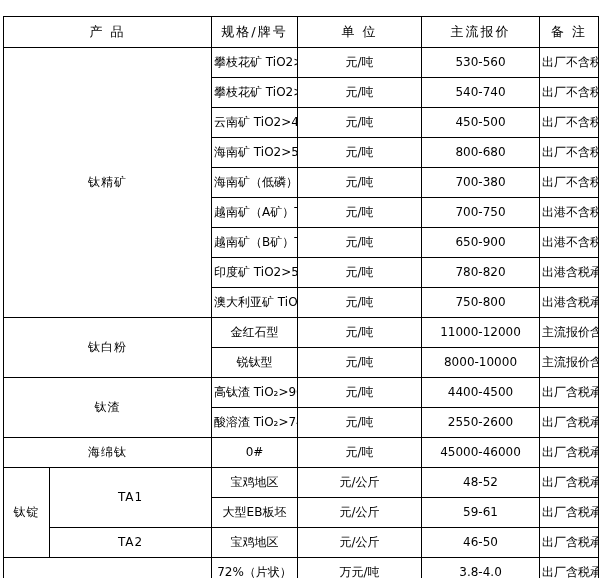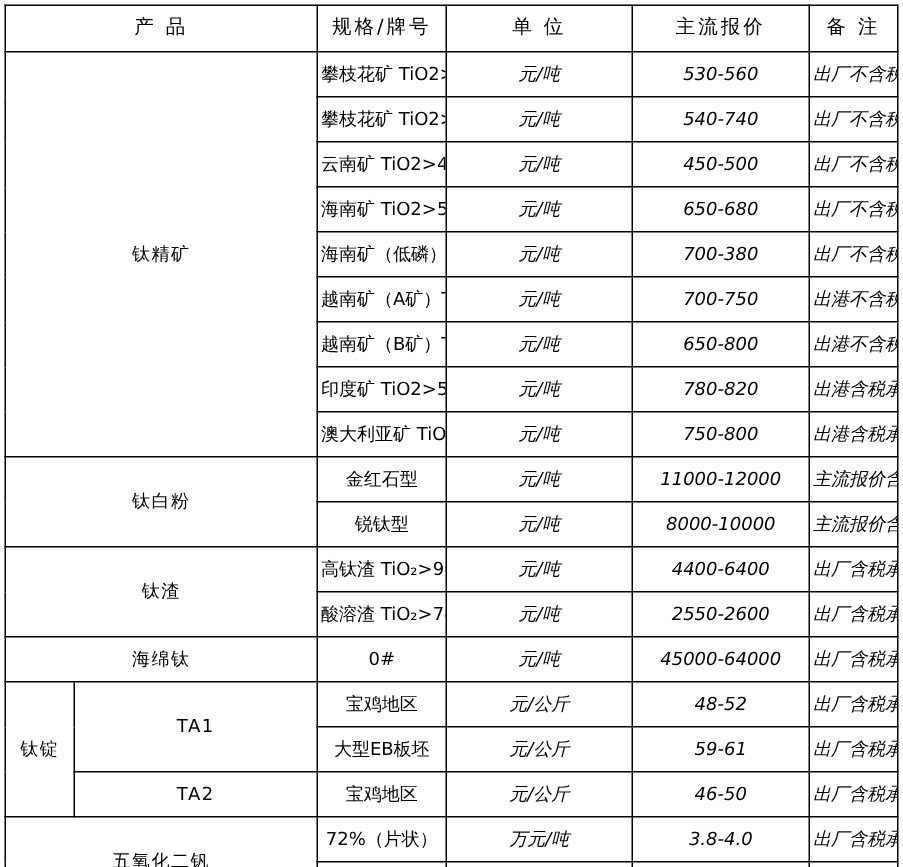--- a/index.html
+++ b/index.html
@@ -10,21 +10,21 @@
   body {
     font-family: "DejaVu Sans", "Liberation Sans", sans-serif;
     width: 602px;
     height: 578px;
     overflow: hidden;
   }
   #sheet {
     width: 602px;
     height: 578px;
     box-sizing: border-box;
-    padding: 3px 3px 0 3px;
+    padding: 16px 3px 0 3px;
   }
   table.price-table {
     border-collapse: collapse;
     table-layout: fixed;
     width: 596px;
     background: #fff;
   }
   table.price-table td,
   table.price-table th {
     border: 1px solid #000000;
@@ -46,21 +46,20 @@
   }
   td.cat {
     font-size: 13px;
     letter-spacing: 1px;
   }
   td.sub {
     font-size: 12px;
   }
   td.unit, td.price, td.remark {
     font-size: 11.5px;
-    font-style: italic;
   }
   td.grade {
     font-size: 11.5px;
     letter-spacing: 1px;
   }
   .c1a { width: 46px; }
   .c1b { width: 162px; }
   .c3 { width: 86px; }
   .c4 { width: 124px; }
   .c5 { width: 118px; }
@@ -102,39 +101,39 @@
         </tr>
         <tr>
           <td class="sub">云南矿 TiO2&gt;46%</td>
           <td class="unit">元/吨</td>
           <td class="price">450-500</td>
           <td class="remark">出厂不含税承兑价</td>
         </tr>
         <tr>
           <td class="sub">海南矿 TiO2&gt;50%</td>
           <td class="unit">元/吨</td>
-          <td class="price">650-680</td>
+          <td class="price">800-680</td>
           <td class="remark">出厂不含税承兑价</td>
         </tr>
         <tr>
           <td class="sub">海南矿（低磷）TiO2&gt;50%</td>
           <td class="unit">元/吨</td>
           <td class="price">700-380</td>
           <td class="remark">出厂不含税承兑价</td>
         </tr>
         <tr>
           <td class="sub">越南矿（A矿）TiO2&gt;50%</td>
           <td class="unit">元/吨</td>
           <td class="price">700-750</td>
           <td class="remark">出港不含税承兑价</td>
         </tr>
         <tr>
           <td class="sub">越南矿（B矿）TiO2&gt;54%</td>
           <td class="unit">元/吨</td>
-          <td class="price">650-800</td>
+          <td class="price">650-900</td>
           <td class="remark">出港不含税承兑价</td>
         </tr>
         <tr>
           <td class="sub">印度矿 TiO2&gt;50%</td>
           <td class="unit">元/吨</td>
           <td class="price">780-820</td>
           <td class="remark">出港含税承兑价</td>
         </tr>
         <tr>
           <td class="sub">澳大利亚矿 TiO2&gt;50%</td>
@@ -152,34 +151,34 @@
         <tr>
           <td class="sub">锐钛型</td>
           <td class="unit">元/吨</td>
           <td class="price">8000-10000</td>
           <td class="remark">主流报价含税承兑</td>
         </tr>
         <tr>
           <td class="cat" rowspan="2" colspan="2">钛渣</td>
           <td class="sub">高钛渣 TiO₂&gt;90%</td>
           <td class="unit">元/吨</td>
-          <td class="price">4400-6400</td>
+          <td class="price">4400-4500</td>
           <td class="remark">出厂含税承兑价</td>
         </tr>
         <tr>
           <td class="sub">酸溶渣 TiO₂&gt;74-76%</td>
           <td class="unit">元/吨</td>
           <td class="price">2550-2600</td>
           <td class="remark">出厂含税承兑价</td>
         </tr>
         <tr>
           <td class="cat" rowspan="1" colspan="2">海绵钛</td>
           <td class="sub">0#</td>
           <td class="unit">元/吨</td>
-          <td class="price">45000-64000</td>
+          <td class="price">45000-46000</td>
           <td class="remark">出厂含税承兑价</td>
         </tr>
         <tr>
           <td class="cat" rowspan="3">钛锭</td>
           <td class="grade" rowspan="2">TA1</td>
           <td class="sub">宝鸡地区</td>
           <td class="unit">元/公斤</td>
           <td class="price">48-52</td>
           <td class="remark">出厂含税承兑价</td>
         </tr>

